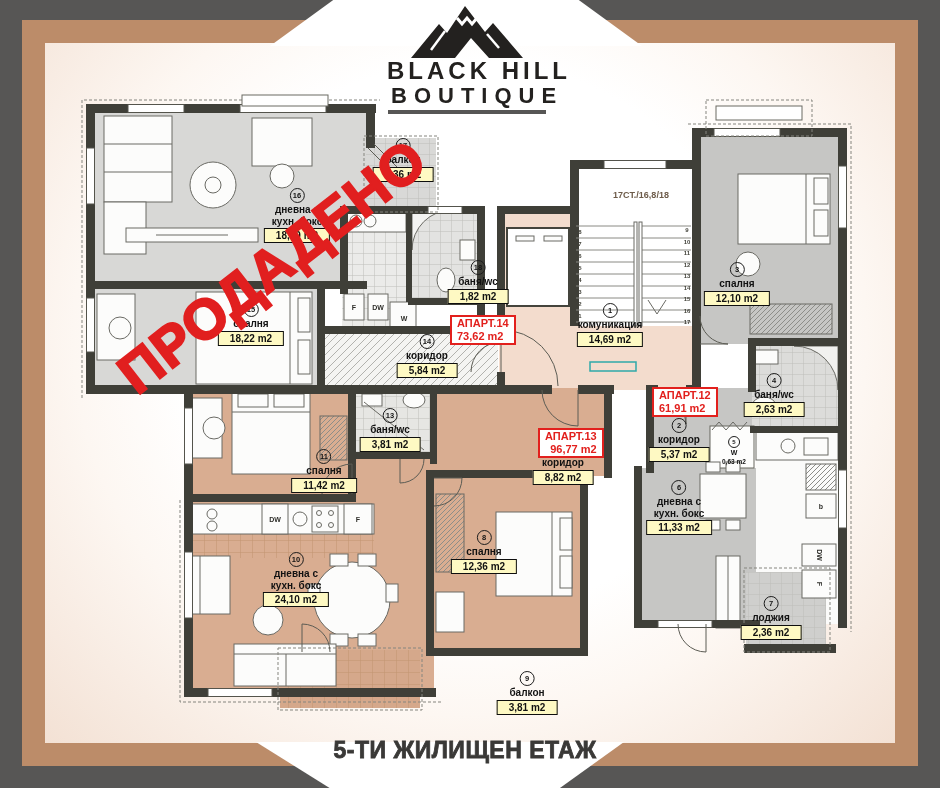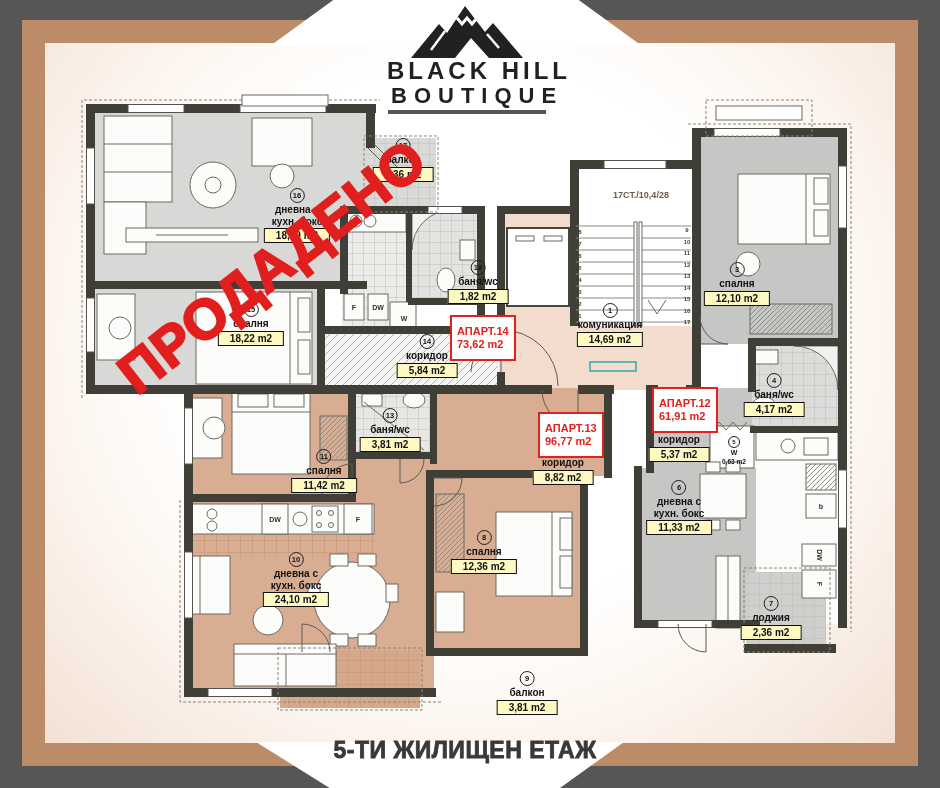--- a/index.html
+++ b/index.html
@@ -31,21 +31,21 @@
     font-weight:bold;font-size:10px;line-height:11.5px;color:#121212;text-align:center;white-space:nowrap;}
   .room-label .num{width:13px;height:13px;border:1px solid #1d1d1d;border-radius:50%;
     font-size:7.5px;line-height:13px;display:block;margin-bottom:1px;font-weight:bold;}
   .room-label .area{margin-top:1px;border:1.4px solid #0e0e0e;background:#fef9c3;padding:0 11px;
     font-size:10px;line-height:13px;font-weight:bold;}
   .room-label.tiny{font-size:7px;line-height:8px;}
   .room-label.tiny .num{width:10px;height:10px;font-size:6px;line-height:10px;}
   .room-label.tiny .area{border:none;background:transparent;font-size:6.5px;padding:0;line-height:8px;}
 
   .apt-label{position:absolute;z-index:6;border:2px solid #e2201d;background:#fff;color:#e2201d;
-    font-weight:bold;font-size:11px;line-height:13px;padding:8px 5px;white-space:nowrap;}
+    font-weight:bold;font-size:11px;line-height:13px;padding:0 5px;white-space:nowrap;}
 
   .appl{position:absolute;z-index:5;font-weight:bold;font-size:7px;color:#2e2e2a;
     transform:translate(-50%,-50%);pointer-events:none;}
   .appl.rot{transform:translate(-50%,-50%) rotate(90deg);}
 
   .stairs-label{position:absolute;left:641px;top:190px;transform:translateX(-50%);z-index:5;
     font-weight:bold;font-size:9px;color:#6d5b49;white-space:nowrap;}
 
   .stamp{position:absolute;left:272px;top:266px;z-index:9;
     transform:translate(-50%,-50%) rotate(-38deg);
@@ -373,21 +373,21 @@
       <span class="area">5,37 m2</span>
     </div>
     <div class="room-label" style="left: 737px; top: 262px;">
       <span class="num">3</span>
       <span class="nm">спалня</span>
       <span class="area">12,10 m2</span>
     </div>
     <div class="room-label" style="left: 774px; top: 373px;">
       <span class="num">4</span>
       <span class="nm">баня/wc</span>
-      <span class="area">4,17 m2</span>
+      <span class="area">2,63 m2</span>
     </div>
     <div class="room-label tiny" style="left: 734px; top: 436px;">
       <span class="num">5</span>
       <span class="nm">W</span>
       <span class="area">0,63 m2</span>
     </div>
     <div class="room-label" style="left: 679px; top: 480px;">
       <span class="num">6</span>
       <span class="nm">дневна с</span>
       <span class="nm">кухн. бокс</span>
@@ -452,21 +452,21 @@
     </div>
     <div class="room-label" style="left: 478px; top: 260px;">
       <span class="num">18</span>
       <span class="nm">баня/wc</span>
       <span class="area">1,82 m2</span>
     </div>
     <div class="apt-label" style="left: 652px; top: 387px;">
       <div>АПАРТ.12</div>
       <div>61,91 m2</div>
     </div>
-    <div class="apt-label" style="left: 538px; top: 412px;">
+    <div class="apt-label" style="left: 538px; top: 428px; text-align: right;">
       <div>АПАРТ.13</div>
       <div>96,77 m2</div>
     </div>
     <div class="apt-label" style="left: 450px; top: 315px;">
       <div>АПАРТ.14</div>
       <div>73,62 m2</div>
     </div>
     <div class="appl" style="left: 354px; top: 307px;">F</div>
     <div class="appl" style="left: 378px; top: 307px;">DW</div>
     <div class="appl" style="left: 404px; top: 318px;">W</div>
@@ -487,15 +487,15 @@
     <span class="stair-num" style="left: 687px; top: 241.5px;">10</span>
     <span class="stair-num" style="left: 687px; top: 253px;">11</span>
     <span class="stair-num" style="left: 687px; top: 264.5px;">12</span>
     <span class="stair-num" style="left: 687px; top: 276px;">13</span>
     <span class="stair-num" style="left: 687px; top: 287.5px;">14</span>
     <span class="stair-num" style="left: 687px; top: 299px;">15</span>
     <span class="stair-num" style="left: 687px; top: 310.5px;">16</span>
     <span class="stair-num" style="left: 687px; top: 322px;">17</span>
   </div>
 
-<div class="stairs-label">17СТ./10,4/28</div>
+<div class="stairs-label">17СТ./16,8/18</div>
 <div class="stamp">ПРОДАДЕНО</div>
 <footer class="floor-title">5-ТИ ЖИЛИЩЕН ЕТАЖ</footer>
 
 </body></html>

